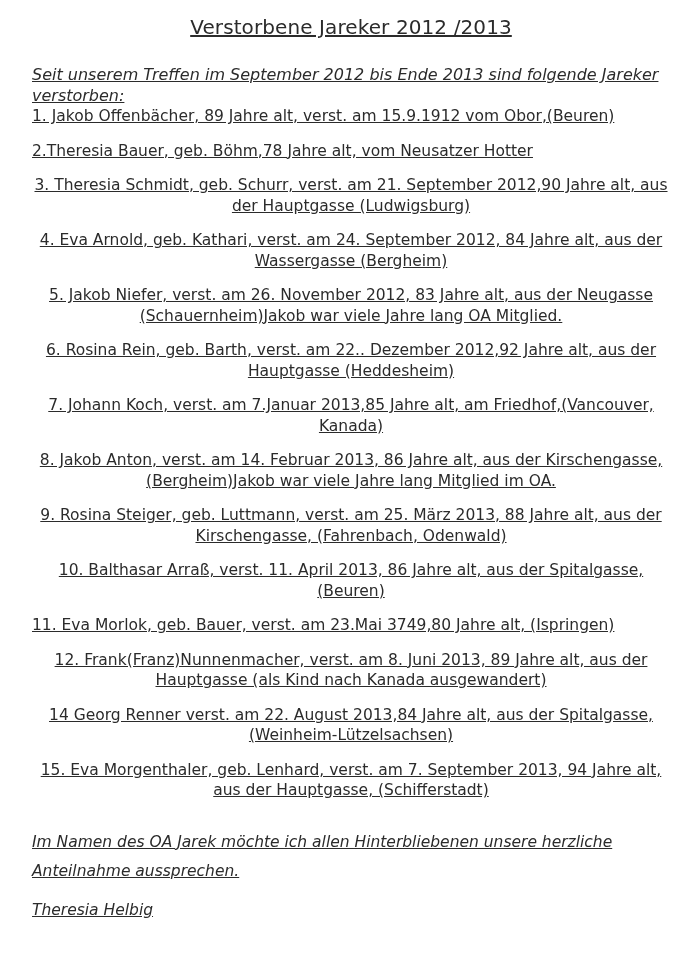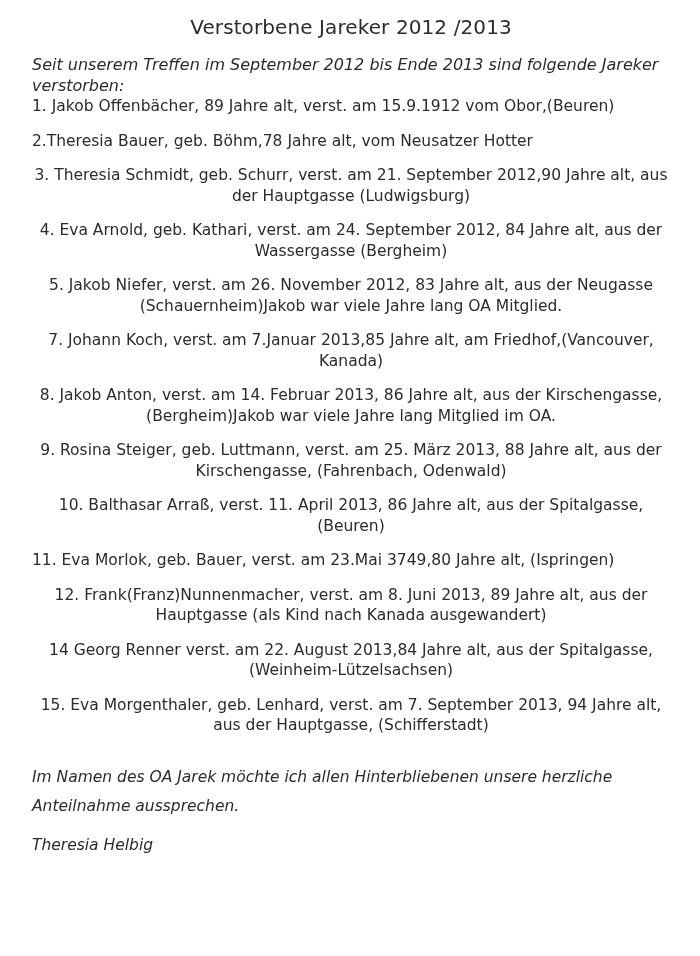--- a/index.html
+++ b/index.html
@@ -13,35 +13,36 @@
       overflow: hidden;
       color: #2b2b2b;
       font-family: "DejaVu Sans", sans-serif;
     }
     .page {
       position: relative;
       width: 700px;
       height: 956px;
       box-sizing: border-box;
       padding: 0 30px 12px 32px;
+      text-decoration: underline;
     }
     .title {
       text-align: center;
       font-size: 20px;
       font-weight: normal;
       margin: 0;
       padding-top: 14px;
       line-height: 26px;
       letter-spacing: 0.1px;
     }
     .intro {
       font-style: italic;
       font-size: 16px;
       line-height: 21px;
-      margin: 14px 0 0 0;
+      margin: 24px 0 0 0;
     }
     .entries {
       list-style: none;
       margin: 0;
       padding: 0;
     }
     .entry {
       font-size: 15.5px;
       line-height: 20.5px;
       margin: 0;
@@ -69,20 +70,21 @@
   <h1 class="title">Verstorbene Jareker 2012 /2013</h1>
 
   <p class="intro">Seit unserem Treffen im September 2012 bis Ende 2013  sind folgende Jareker verstorben:</p>
 
   <ul class="entries">
     <li class="entry">1. Jakob Offenbächer, 89 Jahre alt, verst. am 15.9.1912 vom Obor,(Beuren)</li>
     <li class="entry single">2.Theresia Bauer, geb. Böhm,78 Jahre alt, vom Neusatzer Hotter</li>
     <li class="entry double">3. Theresia Schmidt, geb. Schurr, verst. am 21. September 2012,90 Jahre alt, aus der Hauptgasse (Ludwigsburg)</li>
     <li class="entry double">4. Eva Arnold, geb. Kathari, verst. am 24. September 2012, 84 Jahre alt, aus der Wassergasse (Bergheim)</li>
     <li class="entry double">5. Jakob Niefer, verst. am 26. November 2012, 83 Jahre alt, aus der Neugasse (Schauernheim)Jakob war viele Jahre lang OA Mitglied.</li>
+    <li class="entry double">6. Rosina Rein, geb. Barth, verst. am 22.. Dezember 2012,92 Jahre alt, aus der Hauptgasse (Heddesheim)</li>
     <li class="entry double">7. Johann Koch, verst. am 7.Januar 2013,85 Jahre alt, am Friedhof,(Vancouver, Kanada)</li>
     <li class="entry double">8. Jakob Anton, verst. am 14. Februar 2013, 86 Jahre alt, aus der Kirschengasse, (Bergheim)Jakob war viele Jahre lang Mitglied im OA.</li>
     <li class="entry double">9. Rosina Steiger, geb. Luttmann, verst. am 25. März 2013, 88 Jahre alt, aus der Kirschengasse, (Fahrenbach, Odenwald)</li>
     <li class="entry double">10. Balthasar Arraß, verst. 11. April 2013, 86 Jahre alt, aus der Spitalgasse, (Beuren)</li>
     <li class="entry single">11. Eva Morlok, geb. Bauer, verst. am 23.Mai 3749,80 Jahre alt, (Ispringen)</li>
     <li class="entry double">12. Frank(Franz)Nunnenmacher, verst. am 8. Juni 2013, 89 Jahre alt, aus der Hauptgasse (als Kind nach Kanada ausgewandert)</li>
     <li class="entry double">14 Georg Renner verst. am 22. August 2013,84 Jahre alt, aus der Spitalgasse, (Weinheim-Lützelsachsen)</li>
     <li class="entry double">15. Eva Morgenthaler, geb. Lenhard, verst. am 7. September 2013, 94 Jahre alt, aus der Hauptgasse, (Schifferstadt)</li>
   </ul>
 

